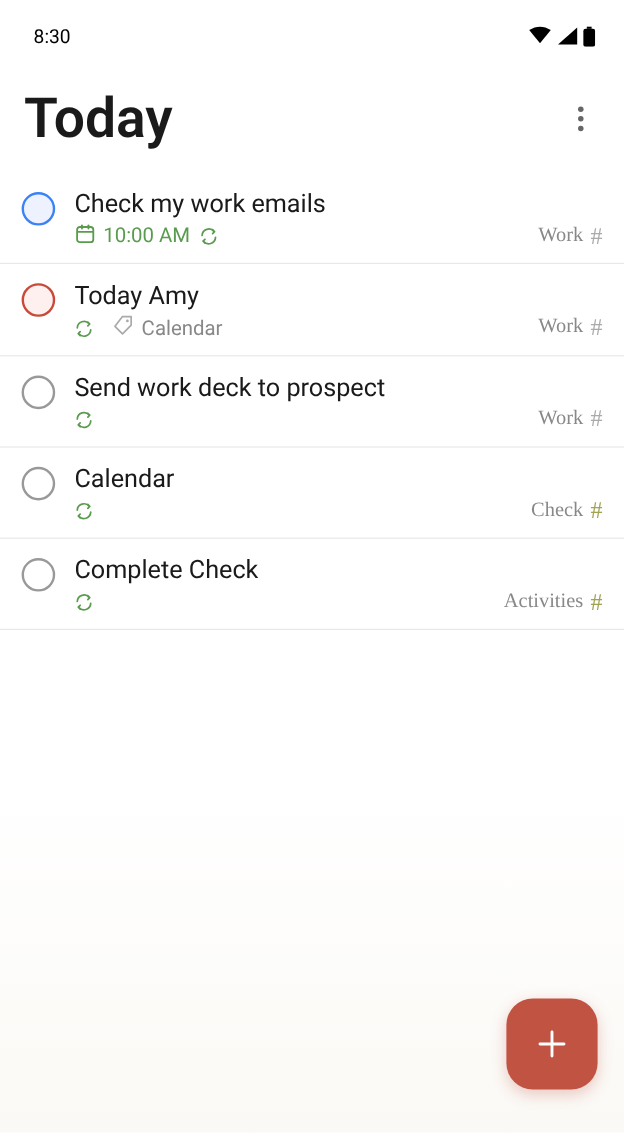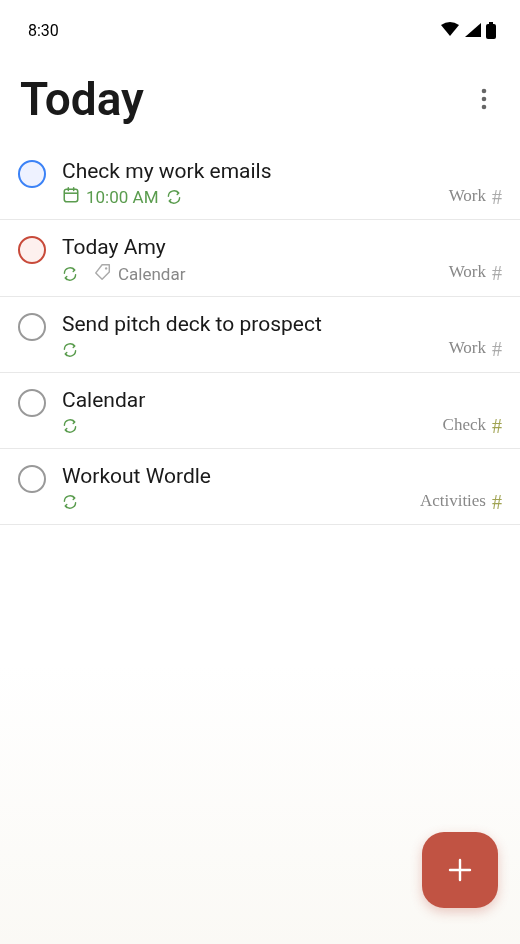--- a/index.html
+++ b/index.html
@@ -228,21 +228,21 @@
           <div class="task-meta-right">
             <span>Work</span>
             <span class="hash-gray" style="font-size: 20px;">#</span>
           </div>
         </div>
       </div>
     </div>
     <div class="task-item">
       <div class="task-checkbox checkbox-gray"></div>
       <div class="task-content">
-        <div class="task-title">Send pitch deck to prospect</div>
+        <div class="task-title">Send work deck to prospect</div>
         <div class="task-meta">
           <div class="task-meta-left">
             <span class="recur-icon">
               <svg width="16" height="16" viewBox="0 0 20 20">
                 <path d="M3 9 A7 7 0 0 1 15.5 5 M14 3 L16 5 L14 7" fill="none" stroke="#5a9c4e" stroke-width="1.8" stroke-linecap="round" stroke-linejoin="round"></path>
                 <path d="M17 11 A7 7 0 0 1 4.5 15 M6 17 L4 15 L6 13" fill="none" stroke="#5a9c4e" stroke-width="1.8" stroke-linecap="round" stroke-linejoin="round"></path>
               </svg>
             </span>
           </div>
           <div class="task-meta-right">
@@ -268,21 +268,21 @@
           <div class="task-meta-right">
             <span>Check</span>
             <span class="hash-olive" style="font-size: 20px;">#</span>
           </div>
         </div>
       </div>
     </div>
     <div class="task-item">
       <div class="task-checkbox checkbox-gray"></div>
       <div class="task-content">
-        <div class="task-title">Workout Wordle</div>
+        <div class="task-title">Complete Check</div>
         <div class="task-meta">
           <div class="task-meta-left">
             <span class="recur-icon">
               <svg width="16" height="16" viewBox="0 0 20 20">
                 <path d="M3 9 A7 7 0 0 1 15.5 5 M14 3 L16 5 L14 7" fill="none" stroke="#5a9c4e" stroke-width="1.8" stroke-linecap="round" stroke-linejoin="round"></path>
                 <path d="M17 11 A7 7 0 0 1 4.5 15 M6 17 L4 15 L6 13" fill="none" stroke="#5a9c4e" stroke-width="1.8" stroke-linecap="round" stroke-linejoin="round"></path>
               </svg>
             </span>
           </div>
           <div class="task-meta-right">

